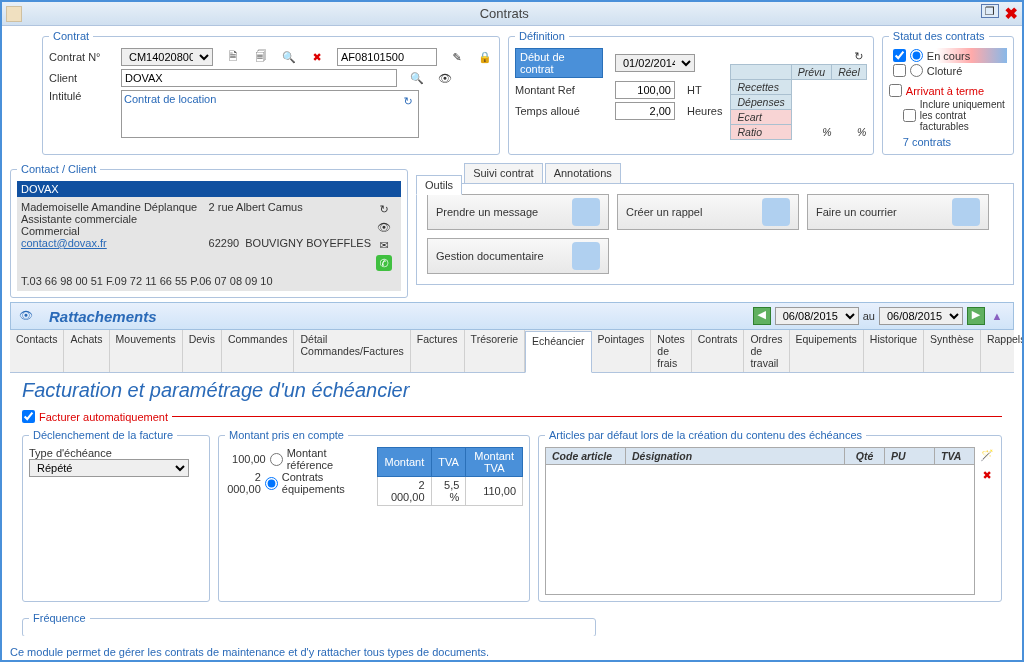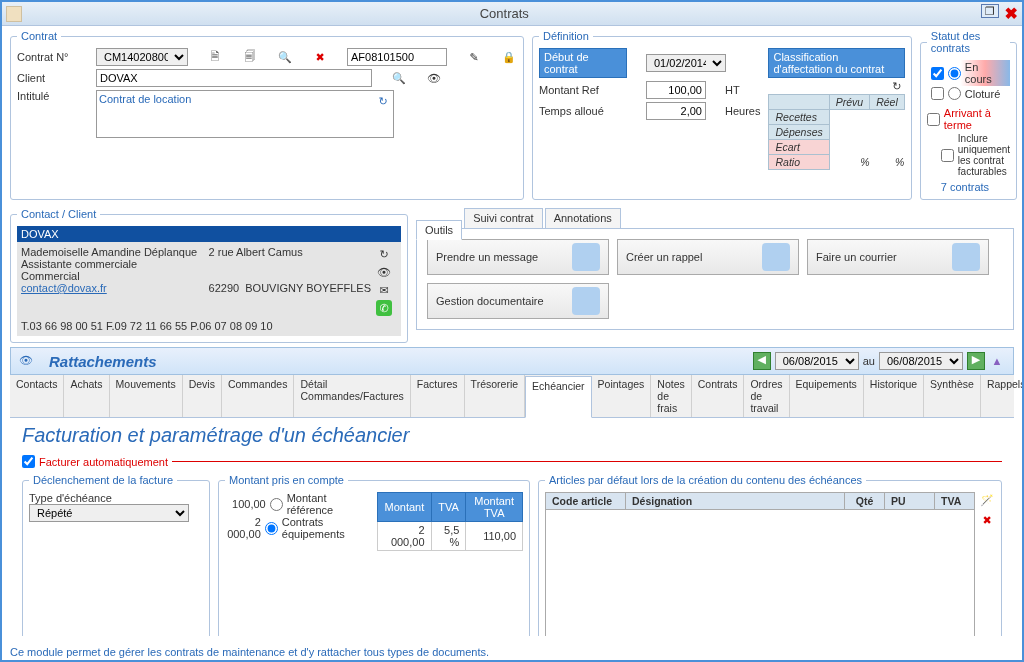--- a/index.html
+++ b/index.html
@@ -8,24 +8,24 @@
 .titlebar { height: 24px; background: linear-gradient(#e8f0f8, #d0e0f0); border-bottom: 1px solid #b0c4de; display: flex; align-items: center; padding: 0 4px; }
 .titlebar-icon { width: 16px; height: 16px; background: #f0e0c0; border: 1px solid #d0c0a0; margin-right: 6px; }
 .title { flex: 1; text-align: center; font-size: 13px; color: #444; }
 .win-btns { display: flex; gap: 6px; }
 .win-btn { width: 18px; height: 14px; border: 1px solid #5a7ab0; background: #e0ecf8; font-size: 11px; text-align: center; cursor: pointer; }
 .close-btn { color: #d00; font-weight: bold; font-size: 16px; border: none; background: none; cursor: pointer; }
 .content { padding: 4px 8px; height: calc(100% - 48px); overflow: hidden; }
 .top-row { display: flex; gap: 8px; }
 fieldset { border: 1px solid #b0c4de; border-radius: 3px; padding: 6px; position: relative; margin-bottom: 4px; }
 legend { color: #2a6ab8; padding: 0 4px; font-size: 11px; }
-.contrat-box { width: 410px; }
+.contrat-box { width: 410px; margin-left: 32px; }
 .def-box { width: 420px; }
 .statut-box { width: 168px; }
-.row { display: flex; align-items: center; gap: 19px; margin-bottom: 3px; }
+.row { display: flex; align-items: center; gap: 12px; margin-bottom: 3px; }
 .label { width: 60px; color: #333; }
 input[type=text], select { border: 1px solid #999; padding: 1px 3px; font-size: 11px; height: 18px; }
 .icon-btn { width: 16px; height: 16px; cursor: pointer; display: inline-flex; align-items: center; justify-content: center; }
 .blue-header { background: #4a90d9; color: #fff; padding: 2px 4px; border: 1px solid #2a70b9; }
 .mid-row { display: flex; gap: 8px; margin-top: 4px; }
 .contact-box { width: 398px; }
 .contact-highlight { background: #1050a0; color: #fff; padding: 2px 4px; }
 .contact-body { background: #e5e5e5; padding: 4px; }
 .tabs { display: flex; border-bottom: 1px solid #b0c4de; }
 .tab { padding: 3px 8px; border: 1px solid #b0c4de; border-bottom: none; background: #f4f4f4; cursor: pointer; margin-right: 2px; }
@@ -116,23 +116,20 @@
               <input type="text" style="width: 60px; text-align: right;" value="100,00">
               <span>HT</span>
             </div>
             <div class="row">
               <span style="width:88px">Temps alloué</span>
               <input type="text" style="width: 60px; text-align: right;" value="2,00">
               <span>Heures</span>
             </div>
           </div>
           <div style="flex:1;">
-            <div class="blue-header" style="display:flex;align-items:center;">
-              <span style="flex:1;">Classification d'affectation du contrat</span>
-            </div>
             <div style="display:flex;justify-content:flex-end;">
                 <span class="icon-btn">↻</span>
               </div>
             <table class="classif-tbl" style="width:100%;border-collapse:collapse;font-size:10.5px;font-style:italic;">
               <tbody>
                   <tr>
                     <th></th>
                     <th>Prévu</th>
                     <th>Réel</th>
                   </tr>
@@ -316,21 +313,21 @@
               <td class="td-cell">110,00</td>
             </tr>
           </tbody>
             </table>
         </div>
       </fieldset>
 
       <fieldset style="flex:1;">
         <legend>Articles par défaut lors de la création du contenu des échéances</legend>
         <div style="display:flex;gap:4px;">
-          <table class="art-table" style="flex:1;border-collapse:collapse;">
+          <table class="art-table" style="flex:1;border-collapse:collapse;font-style:italic;">
             <tbody>
                 <tr>
               <th class="art-th" style="width:80px;">Code article</th>
               <th class="art-th">Désignation</th>
               <th class="art-th" style="width:40px;text-align:center;">Qté</th>
               <th class="art-th" style="width:50px;">PU</th>
               <th class="art-th" style="width:40px;">TVA</th>
             </tr>
             <tr>
                   <td colspan="5" class="art-body"></td>

